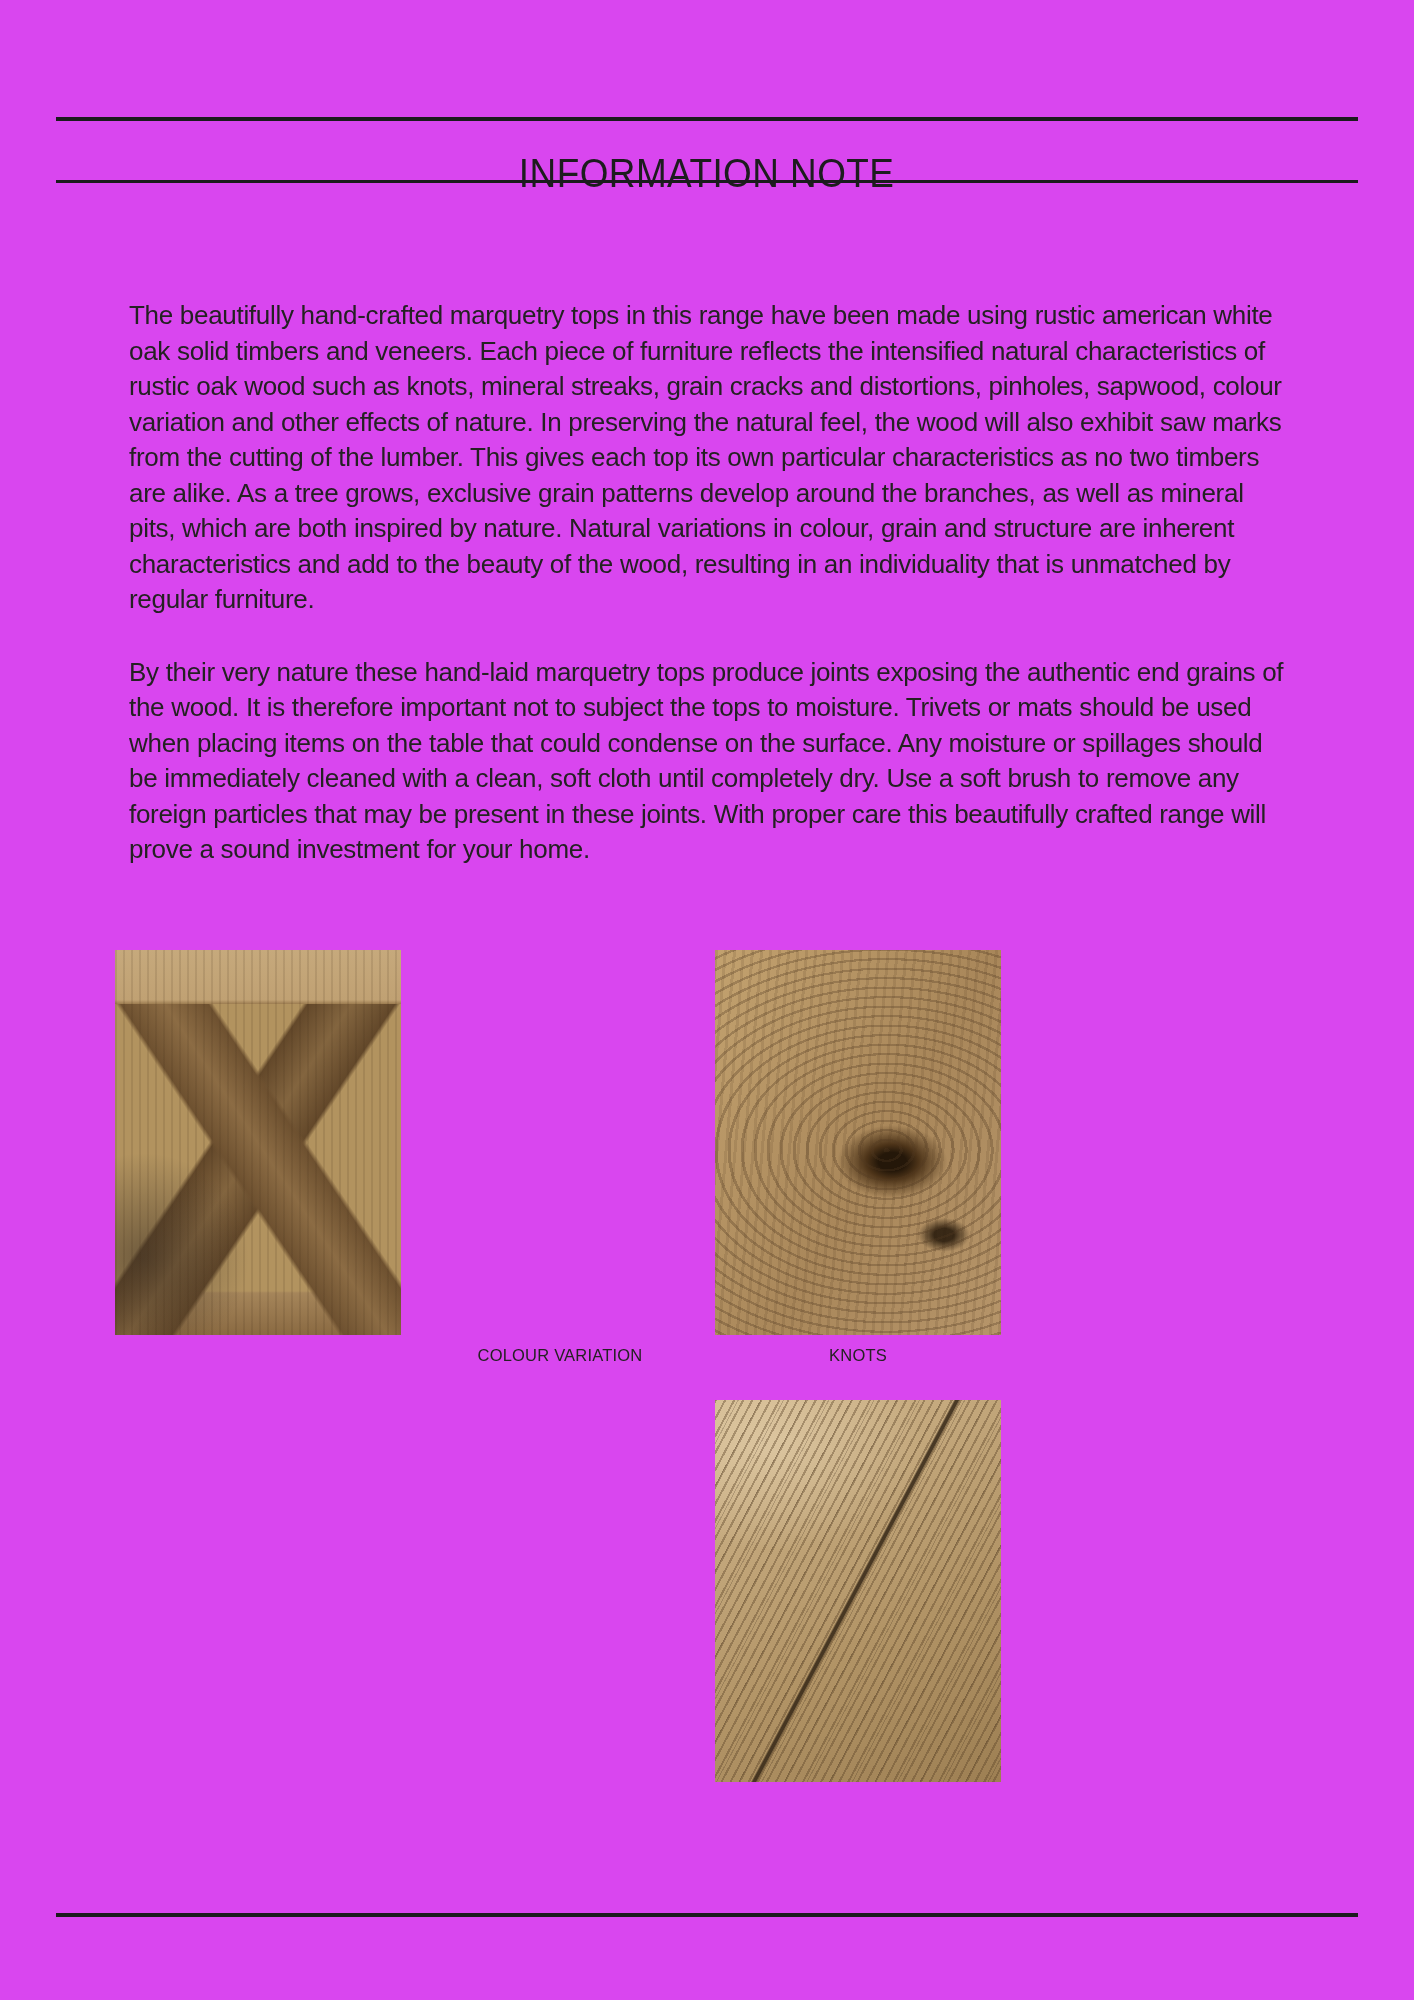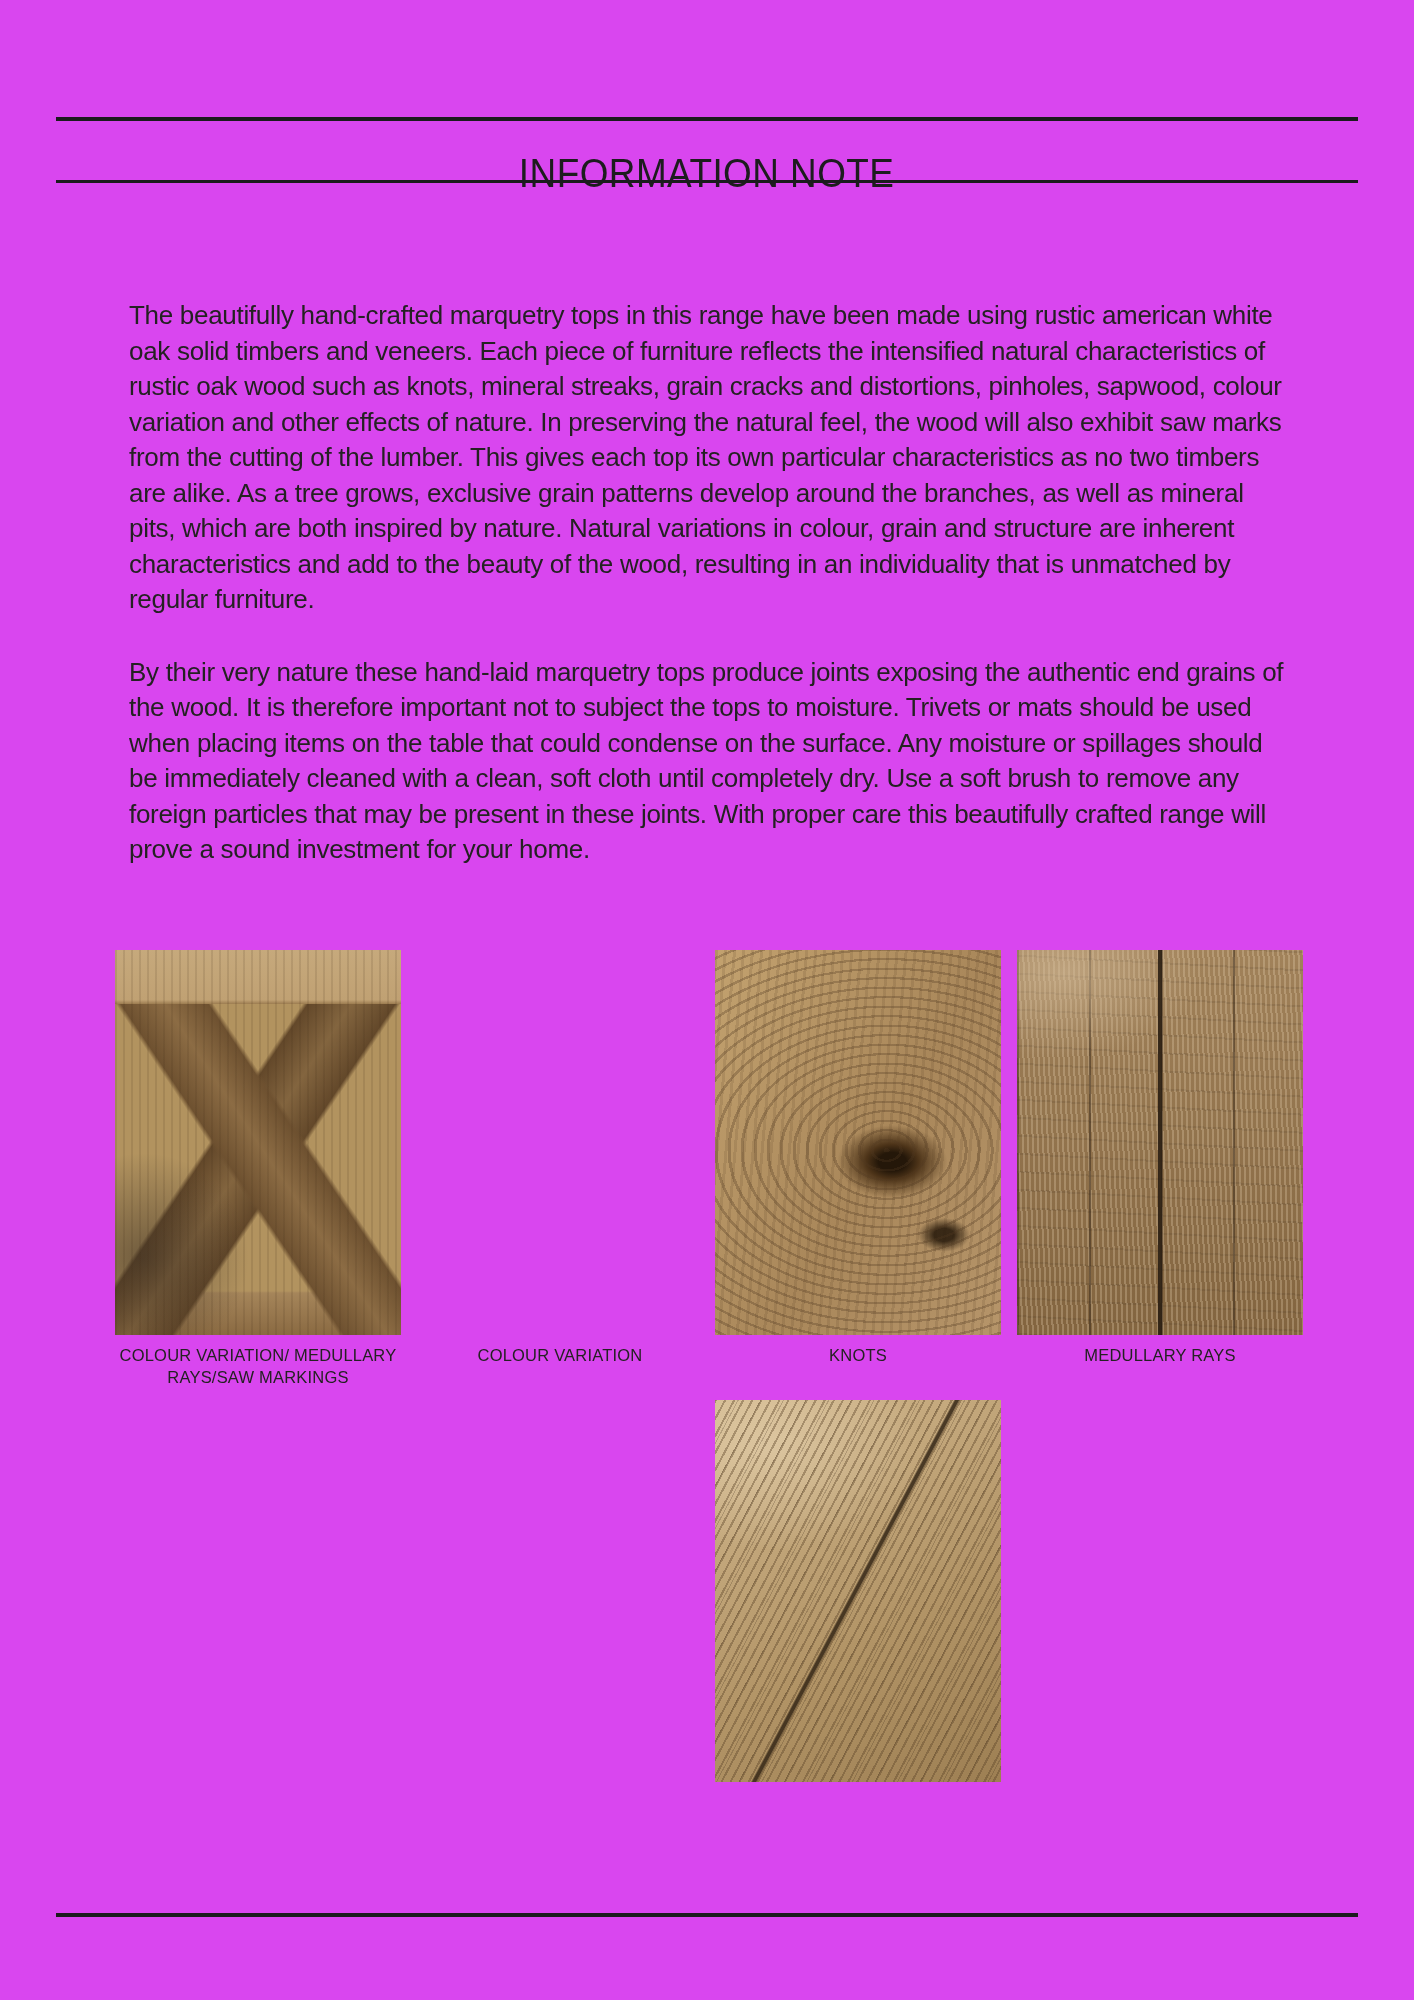--- a/index.html
+++ b/index.html
@@ -120,34 +120,28 @@
   <h1 class="title"><span>INFORMATION NOTE</span></h1>
   <div class="rule mid"></div>
 
   <div class="body-text">
     <p>The beautifully hand-crafted marquetry tops in this range have been made using rustic american white oak solid timbers and veneers.  Each piece of furniture reflects the intensified natural characteristics of rustic oak wood such as knots, mineral streaks, grain cracks and distortions, pinholes, sapwood, colour variation and other effects of nature.  In preserving the natural feel, the wood will also exhibit saw marks from the cutting of the lumber.  This gives each top its own particular characteristics as no two timbers are alike.  As a tree grows, exclusive grain patterns develop around the branches, as well as mineral pits, which are both inspired by nature.   Natural variations in colour, grain and structure are inherent characteristics and add to the beauty of the wood, resulting in an individuality that is unmatched by regular furniture.</p>
     <p>By their very nature these hand-laid marquetry tops produce joints exposing the authentic end grains of the wood.  It is therefore important not to subject the tops to moisture.  Trivets or mats should be used when placing items on the table that could condense on the surface.  Any moisture or spillages should be immediately cleaned with a clean, soft cloth until completely dry.  Use a soft brush to remove any foreign particles that may be present in these joints.  With proper care this beautifully crafted range will prove a sound investment for your home.</p>
   </div>
 
   <div class="figure row1" style="left:115px;top:950px;">
     <div class="photo t1"></div>
-    <div class="caption">COLOUR VARIATION/ MEDULLARY
-RAYS/SAW MARKINGS</div>
   </div>
   <div class="figure row1" style="left:715px;top:950px;">
     <div class="photo t3"></div>
     <div class="caption">KNOTS</div>
   </div>
   <div class="figure row1" style="left:417px;top:950px;">
     <div class="photo t2"></div>
     <div class="caption">COLOUR VARIATION</div>
-  </div>
-  <div class="figure row1" style="left:1017px;top:950px;">
-    <div class="photo t4"></div>
-    <div class="caption">MEDULLARY RAYS</div>
   </div>
 
   <div class="figure row2" style="left:715px;top:1400px;">
     <div class="photo t7"></div>
   </div>
 
   <div class="rule bottom"></div>
 
 </div>
 

